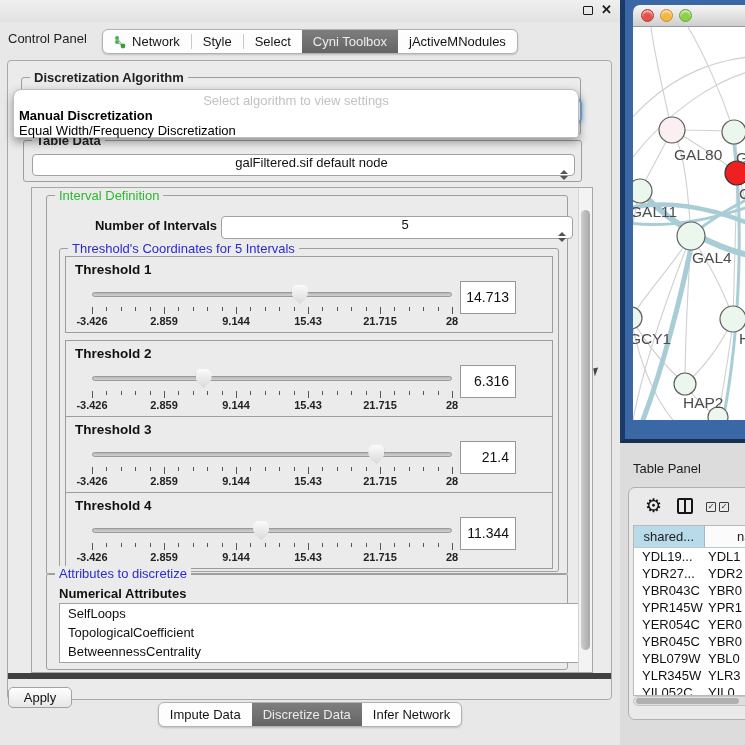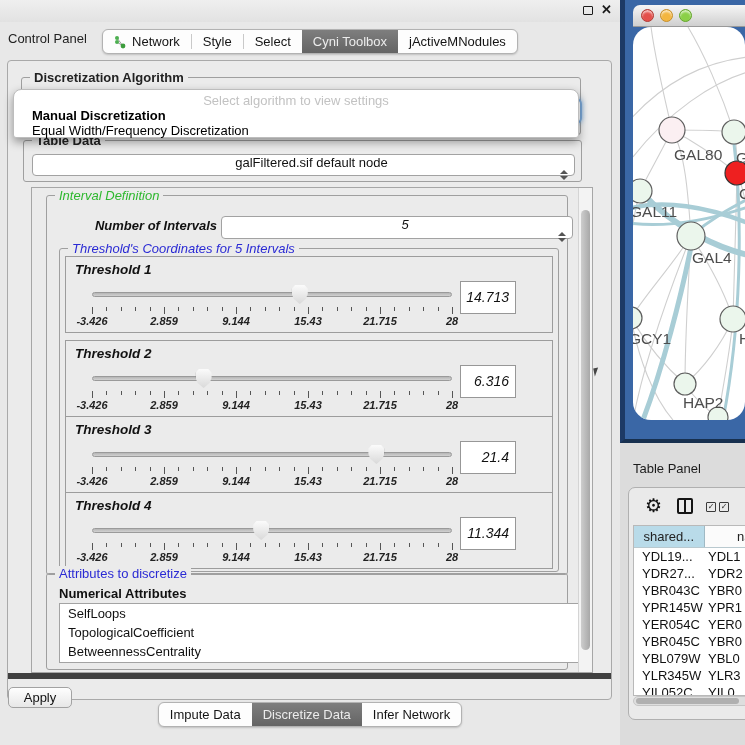--- a/index.html
+++ b/index.html
@@ -33,32 +33,32 @@
   .combo{position:absolute;background:#fff;border:1px solid #a2a2a2;border-radius:4px;font-size:13px;color:#111;display:flex;align-items:center;padding-left:16px;flex-direction:column;}
   .combo .stepper{margin-left:auto;width:16px;display:flex;flex-direction:column;align-items:center;gap:2px;padding-right:4px;}
   .combo .up{width:0;height:0;border-left:4px solid transparent;border-right:4px solid transparent;border-bottom:4px solid #555;}
   .combo .dn{width:0;height:0;border-left:4px solid transparent;border-right:4px solid transparent;border-top:4px solid #555;}
 
   
   #algo-group{left:13px;top:16px;width:560px;height:58px;}
   #algo-combo-ring{position:absolute;left:29px;top:37px;width:545px;height:26px;background:#fff;border:2px solid #7aa8d8;border-radius:6px;box-shadow:0 0 5px rgba(110,165,220,.9);z-index:1;}
   #algo-popup{position:absolute;left:5px;top:28px;width:566px;height:49px;background:#fff;border:1px solid #bdbdbd;border-radius:8px 8px 3px 3px;box-shadow:0 4px 10px rgba(0,0,0,.38);z-index:30;}
   #popup-hint{text-align:center;font-size:13px;color:#c2c2c2;padding-top:3px;}
-  .popup-item{font-size:13px;color:#000;padding:0 18px;line-height:15px;}
+  .popup-item{font-size:13px;color:#000;padding:0 5px;line-height:15px;}
   .popup-item.bold{font-weight:700;}
 
   #tabledata-group{left:15px;top:79px;width:559px;height:42px;}
   #tabledata-combo{left:8px;top:13px;width:543px;height:22px;}
 
   
   #scroll-panel{position:absolute;left:23px;top:126px;width:562px;height:486px;border:1px solid #a6a6a6;background:#ebebeb;overflow:hidden;}
   #v-scrollbar{position:absolute;right:0;top:0;width:14px;height:100%;background:#f3f3f3;border-left:1px solid #d4d4d4;}
   #v-thumb{position:absolute;left:2px;top:22px;bottom:22px;width:9px;border-radius:5px;background:linear-gradient(90deg,#cdcdcd,#a8a8a8);}
 
-  #interval-group{left:14px;top:7px;width:522px;height:380px;font-style:italic;}
+  #interval-group{left:14px;top:7px;width:522px;height:380px;}
   #count-label{position:absolute;left:24px;top:22px;width:146px;text-align:right;font-size:13px;font-weight:700;color:#111;}
   #count-combo{left:174px;top:20px;width:352px;height:23px;}
   #thr-group{left:12px;top:52px;width:500px;height:324px;}
 
   .thr-panel{position:absolute;left:5px;width:488px;height:77px;border:1px solid #9c9c9c;background:#ebebeb;}
   .thr-label{position:absolute;left:9px;top:5px;font-size:13.5px;font-weight:700;color:#111;}
   .thr-slider{position:absolute;left:26px;top:26px;width:360px;height:48px;}
   .track{position:absolute;left:0;top:9px;width:100%;height:5px;border:1px solid #9a9a9a;border-radius:3px;background:linear-gradient(#b5b5b5,#d2d2d2);}
   .thumb{position:absolute;top:2px;width:16px;height:19px;background:linear-gradient(#fbfbfb,#d9d9d9);clip-path:polygon(50% 100%,12% 72%,0 48%,0 20%,20% 0,80% 0,100% 20%,100% 48%,88% 72%);filter:drop-shadow(0 0 1px #7f7f7f);}
   .ticks{position:absolute;left:0;top:24px;width:100%;height:8px;}
@@ -84,21 +84,21 @@
 
   
   #right-bg{position:absolute;left:620px;top:0;width:125px;height:745px;background:#dcdcdc;}
   #net-frame{position:absolute;left:620px;top:0;width:125px;height:443px;background:#3a67a6;border-left:5px solid #1d3a66;border-bottom:4px solid #17304f;}
   #net-window{position:absolute;left:633px;top:5px;width:112px;height:415px;}
   #net-titlebar{position:relative;height:22px;background:linear-gradient(#f6f6f6,#cfcfcf);border-radius:7px 0 0 0;border-bottom:1px solid #999;display:flex;align-items:center;gap:6px;padding-left:8px;}
   .light{width:13px;height:13px;border-radius:50%;box-shadow:inset 0 2px 2px rgba(255,255,255,.65);}
   .light.red{background:#e4504c;border:1px solid #b03c36;}
   .light.yellow{background:#f3b63f;border:1px solid #c68f2d;}
   .light.green{background:#8bd047;border:1px solid #65a52f;}
-  #net-canvas{position:absolute;left:0;top:22px;width:112px;height:393px;background:#fff;overflow:hidden;border-radius:18px;}
+  #net-canvas{position:absolute;left:0;top:22px;width:112px;height:393px;background:#fff;overflow:hidden;}
   #net-svg{position:absolute;left:0;top:0;}
   .edge{fill:none;stroke:#cfcfcf;stroke-width:1.1;}
   .tedge{fill:none;stroke:#a8cdd6;stroke-linecap:round;}
   .nlabel{font-family:"Liberation Sans",sans-serif;font-size:15.5px;fill:#4d4d4d;}
 
   #table-panel-label{position:absolute;left:633px;top:461px;font-size:13px;color:#1c1c1c;}
   #table-widget{position:absolute;left:628px;top:487px;width:130px;height:233px;background:#eaeaea;border:1px solid #b0b0b0;border-radius:7px;overflow:hidden;}
   #tw-toolbar{position:relative;height:37px;}
   #gear-icon{position:absolute;left:16px;top:6px;font-size:19px;color:#111;}
   #columns-icon{position:absolute;left:48px;top:10px;width:16px;height:16px;border:2px solid #141414;border-radius:2px;}

